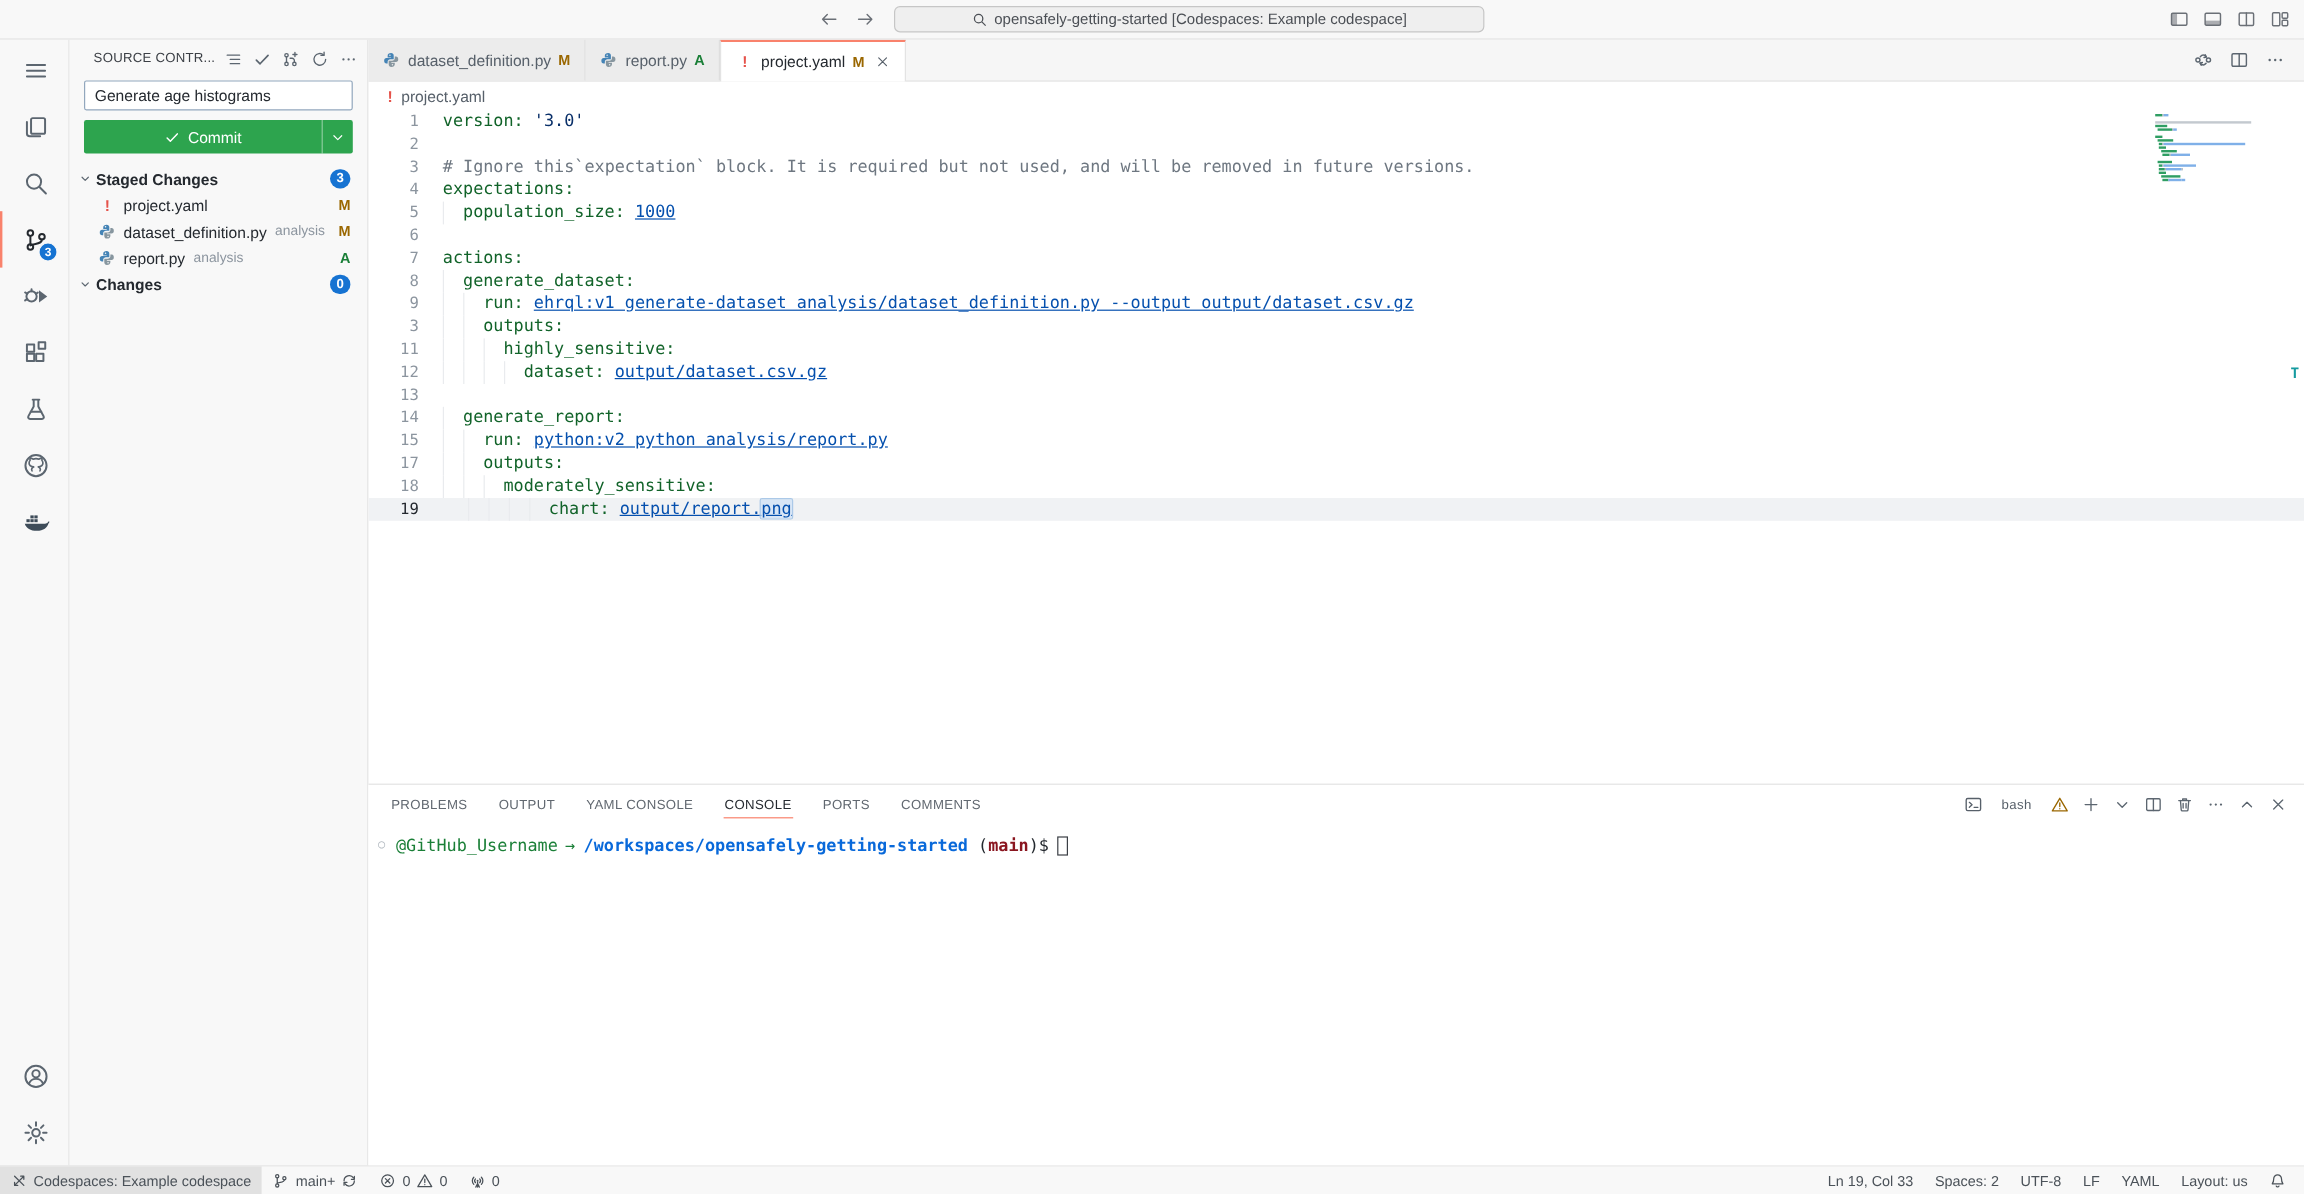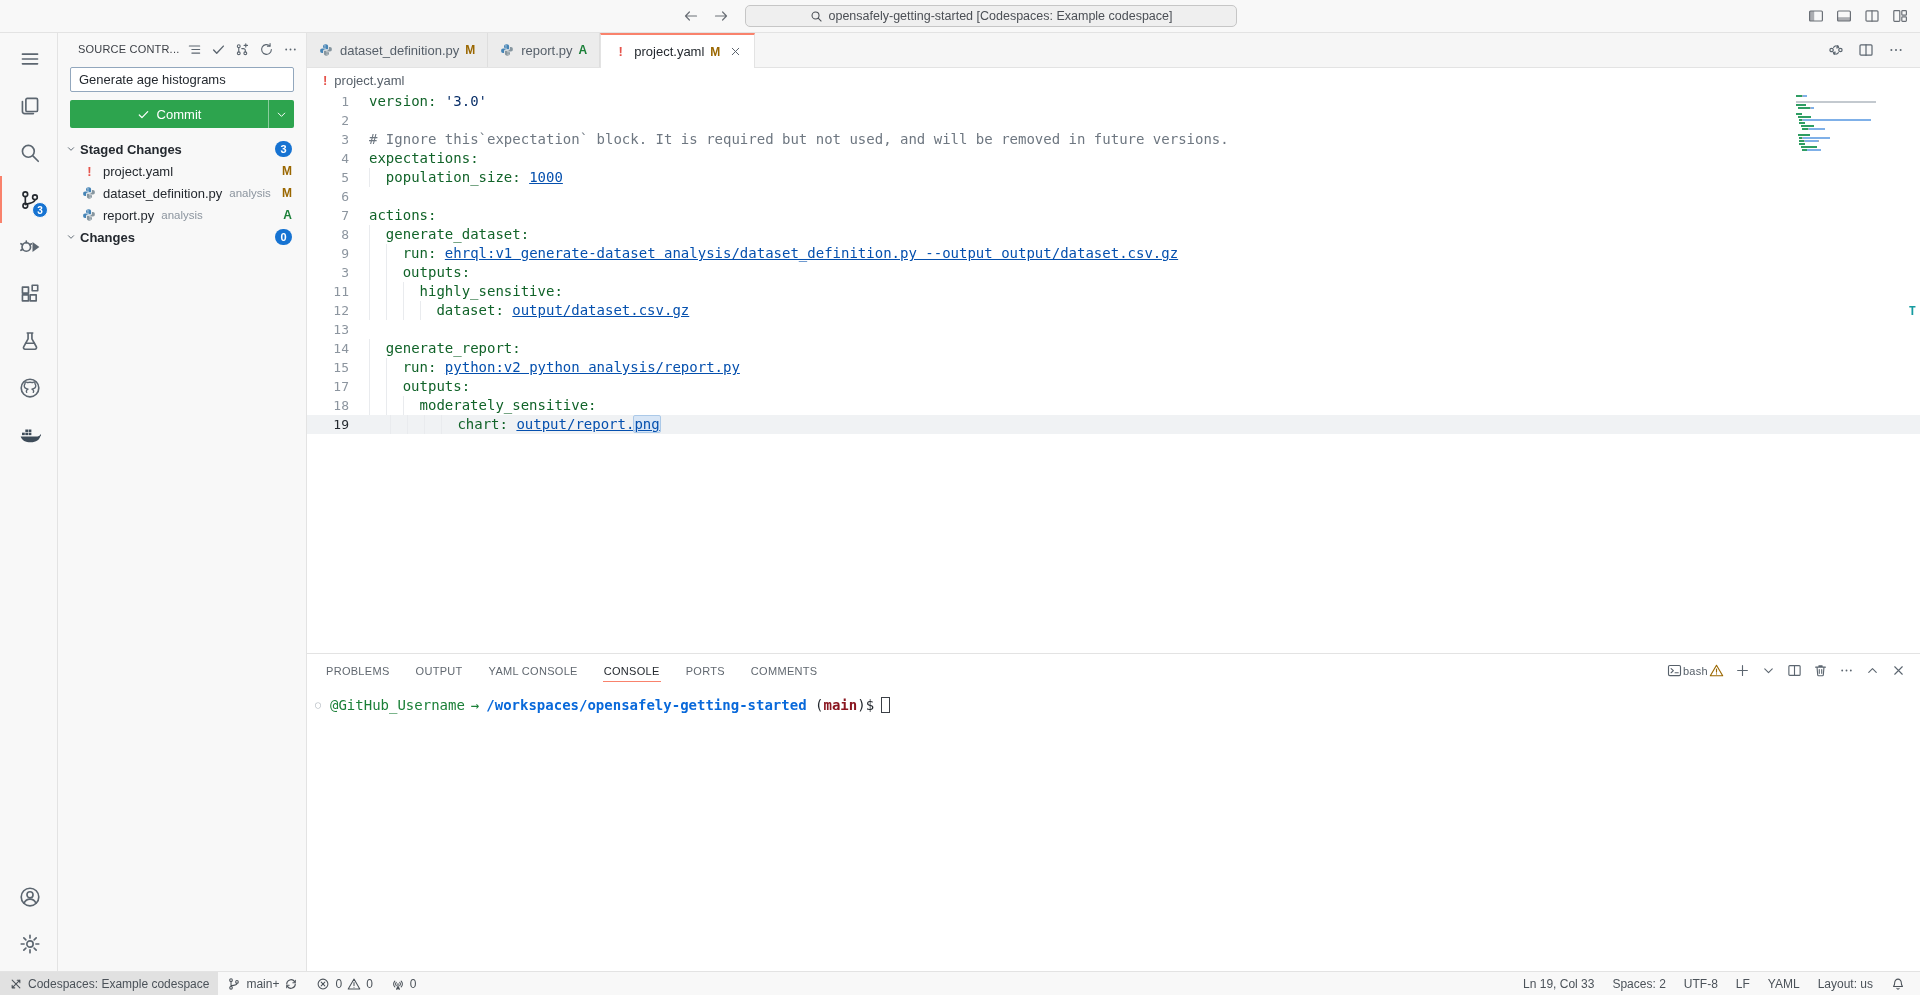--- a/index.html
+++ b/index.html
@@ -118,21 +118,21 @@
   
   .panel { height:318px; border-top:1px solid #e3e3e3; display:flex; flex-direction:column;
     background:#fff; }
   .panel-tabs { height:33px; display:flex; align-items:center; padding-left:18px; gap:24px;
     font-size:11px; color:#616870; letter-spacing:.3px; position:relative; flex-shrink:0; }
   .panel-tab { cursor:pointer; padding:6px 1px 4px; border-bottom:1.5px solid transparent; }
   .panel-tab.active { color:#24292f; border-bottom:1.5px solid #f9826c; }
   .panel-toolbar { position:absolute; right:14px; top:0; height:33px; display:flex;
     align-items:center; gap:11px; color:#5c6670; }
   .panel-toolbar svg { width:15px; height:15px; cursor:pointer; }
-  .shell-item { display:flex; align-items:center; gap:1px; color:#57606a; cursor:pointer; }
+  .shell-item { display:flex; align-items:center; gap:16px; color:#57606a; cursor:pointer; }
   .shell-item .warn { color:#9a6700; }
   .terminal { flex:1; padding:8px 0 0 8px; font-family:"DejaVu Sans Mono", monospace;
     font-size:14px; cursor:text; }
   .term-line { display:flex; align-items:center; height:19px; }
   .term-dec { color:#b3bac1; width:15px; font-size:10px; }
   .t-user { color:#1a7f37; }
   .t-arrow { color:#1a7f37; padding:0 7px 0 6px; }
   .t-path { color:#0969da; font-weight:700; }
   .t-plain { color:#24292f; }
   .t-branch { color:#8a1620; font-weight:700; }

